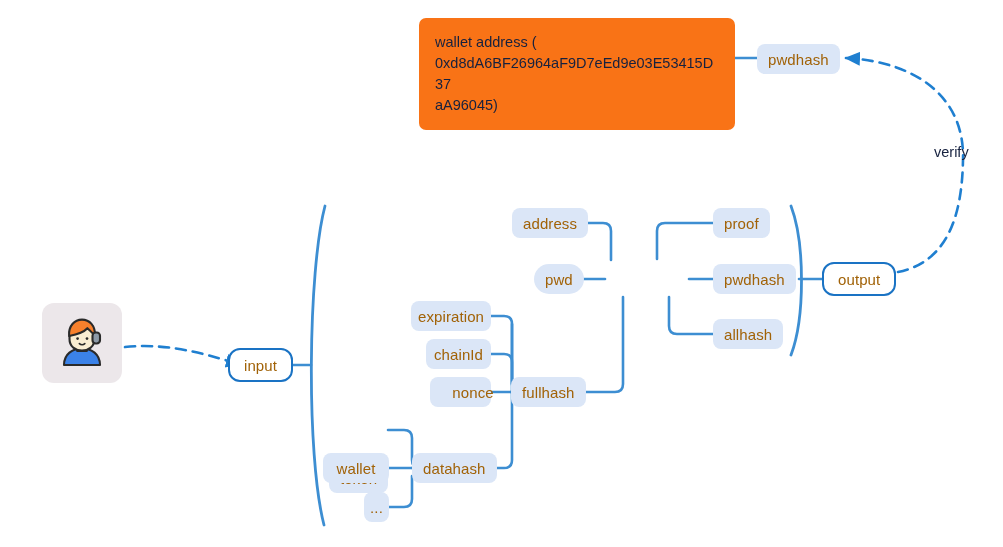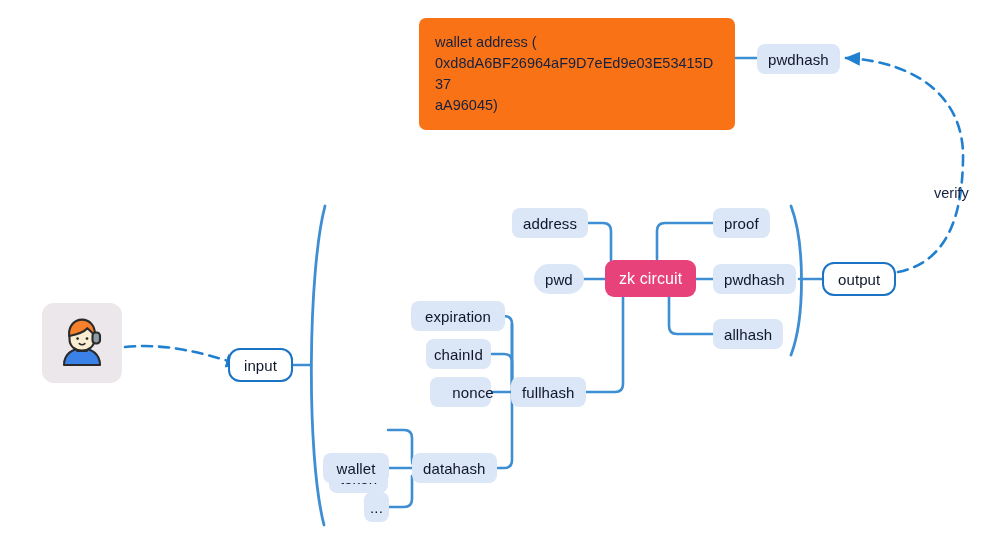--- a/index.html
+++ b/index.html
@@ -26,21 +26,21 @@
     height: 547px;
     pointer-events: none;
   }
   .node {
     position: absolute;
     box-sizing: border-box;
     display: flex;
     align-items: center;
     justify-content: center;
     white-space: nowrap;
-    color: #0f172a;
+    color: #a16207;
     font-size: 15px;
     line-height: 1;
     letter-spacing: .1px;
   }
   
   .pill {
     background: #dbe6f7;
     border-radius: 8px;
     height: 30px;
     padding: 0 11px;
@@ -84,21 +84,20 @@
     border-radius: 12px;
     display: flex;
     align-items: center;
     justify-content: center;
   }
   .edge-label {
     position: absolute;
     font-size: 14.5px;
     color: #16213f;
     white-space: nowrap;
-    margin-top: 41px;
   }
 </style>
 </head>
 <body>
 
 <div id="canvas">
 
   <svg id="wires" viewBox="0 0 1003 547">
     <defs>
       <marker id="arrow-r" markerWidth="7" markerHeight="7" refX="5.4" refY="3" orient="auto">
@@ -186,23 +185,20 @@
   </div>
 
   <div class="node outlined" style="left:228px; top:348px;">
     <span>input</span>
   </div>
 
   <div class="node outlined" style="left:822px; top:262px;">
     <span>output</span>
   </div>
 
-  <div class="node accent" style="left:605px; top:260px;">
-    <span>zk circuit</span>
-  </div>
 
   <div class="node pill" style="left:512px; top:208px;">
     <span>address</span>
   </div>
 
   <div class="node pill" style="left:534px; top:264px;border-radius:15px;">
     <span>pwd</span>
   </div>
 
   <div class="node pill" style="left:713px; top:208px;">
@@ -210,21 +206,21 @@
   </div>
 
   <div class="node pill" style="left:713px; top:264px;">
     <span>pwdhash</span>
   </div>
 
   <div class="node pill" style="left:713px; top:319px;">
     <span>allhash</span>
   </div>
 
-  <div class="node pill" style="left:411px; top:301px; width:94px;">
+  <div class="node pill" style="left:411px; top:301px; width:80px;">
     <span>expiration</span>
   </div>
 
   <div class="node pill" style="left:426px; top:339px; width:65px;">
     <span>chainId</span>
   </div>
 
   <div class="node pill" style="left:430px; top:377px; width:61px;padding-left:36px;">
     <span>nonce</span>
   </div>

